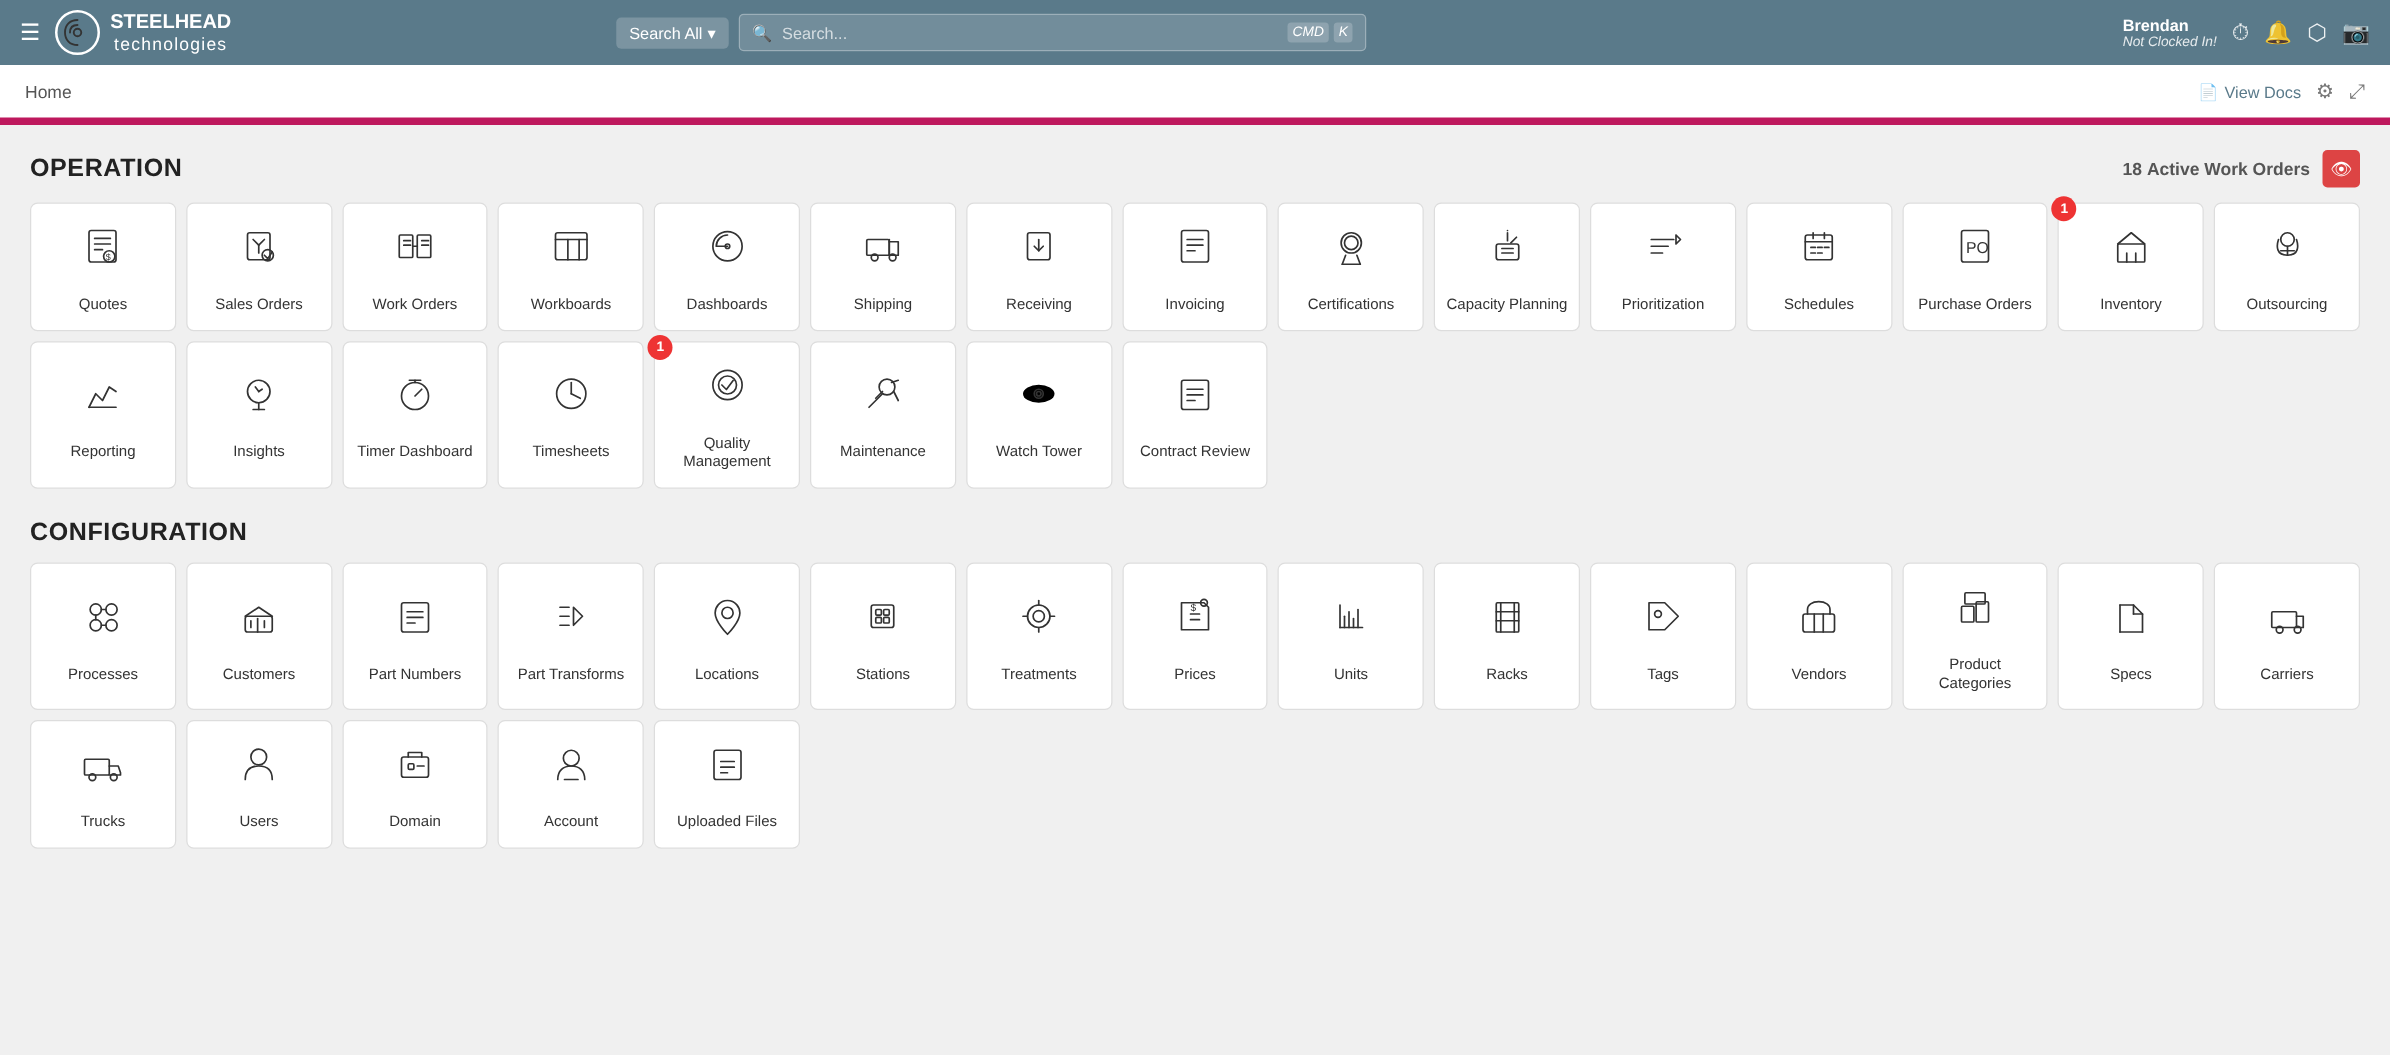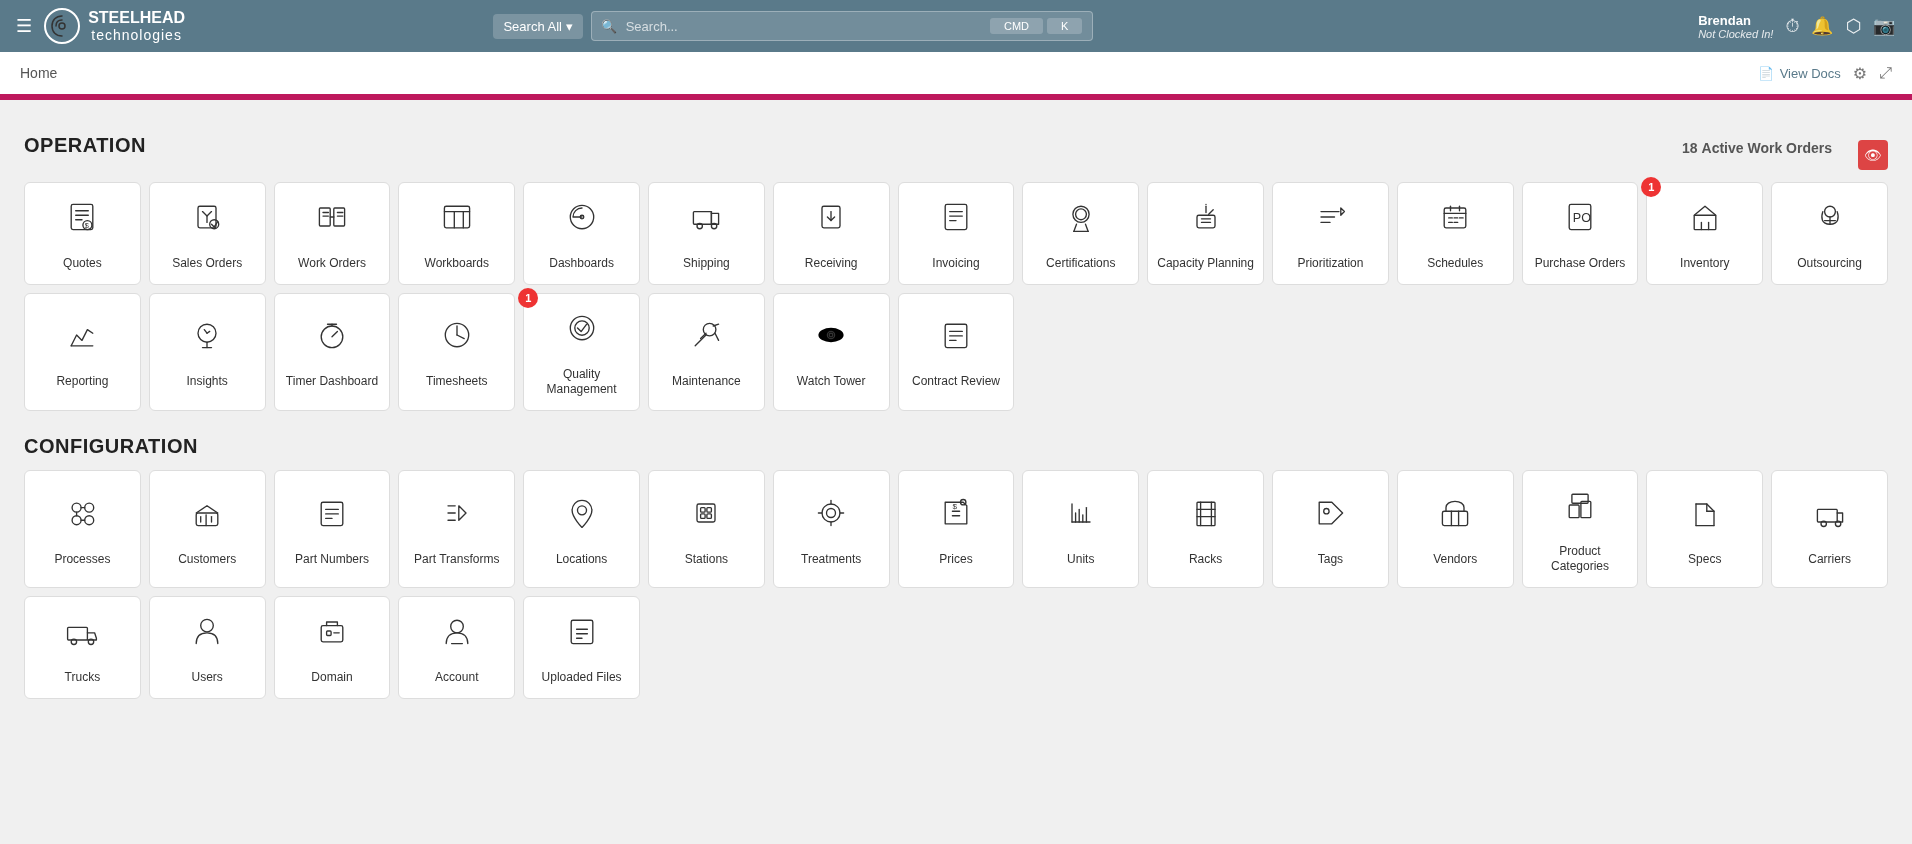--- a/index.html
+++ b/index.html
@@ -33,21 +33,21 @@
       border-radius: 4px; padding: 6px 10px; color: white; font-size: 13px;
       display: flex; align-items: center; gap: 8px;
     }
     .search-box input {
       background: transparent; border: none; color: white; font-size: 13px; flex: 1; outline: none;
     }
     .search-box input::placeholder { color: rgba(255,255,255,0.7); }
     .kbd-hint {
       display: flex; gap: 4px; margin-left: auto;
     }
-    .kbd { background: rgba(255,255,255,0.2); color: white; padding: 2px 14px; border-radius: 3px; font-size: 11px; }
+    .kbd { background: rgba(255,255,255,0.2); color: white; padding: 2px 4px; border-radius: 3px; font-size: 11px; font-style: italic; }
     .header-right { display: flex; align-items: center; gap: 12px; margin-left: auto; color: white; }
     .user-info { }
     .user-name { font-size: 13px; font-weight: 600; }
     .user-status { font-size: 11px; font-style: italic; opacity: 0.85; }
     .header-icon { font-size: 18px; cursor: pointer; opacity: 0.9; }
 
     
     .toolbar {
       background: white; height: 48px; display: flex; align-items: center;
       padding: 0 20px; border-bottom: 6px solid #be185d; gap: 8px;
@@ -164,21 +164,21 @@
     <span class="toolbar-icon">⤢</span>
   </div>
 </div>
 
 <div class="main">
 
   <div class="section-header">
     <div class="section-title-row">
       <h2 class="section-title">OPERATION</h2>
     </div>
-    <div style="display:flex;gap:26px;margin-top:20px;">
+    <div style="display:flex;align-items:center;gap:10px;">
       <span class="active-orders">
         <span>18</span>
         <span>Active Work Orders</span>
       </span>
       <button class="eye-btn">👁</button>
     </div>
   </div>
 
   <div class="grid" id="operation-grid">
       <div class="card">

